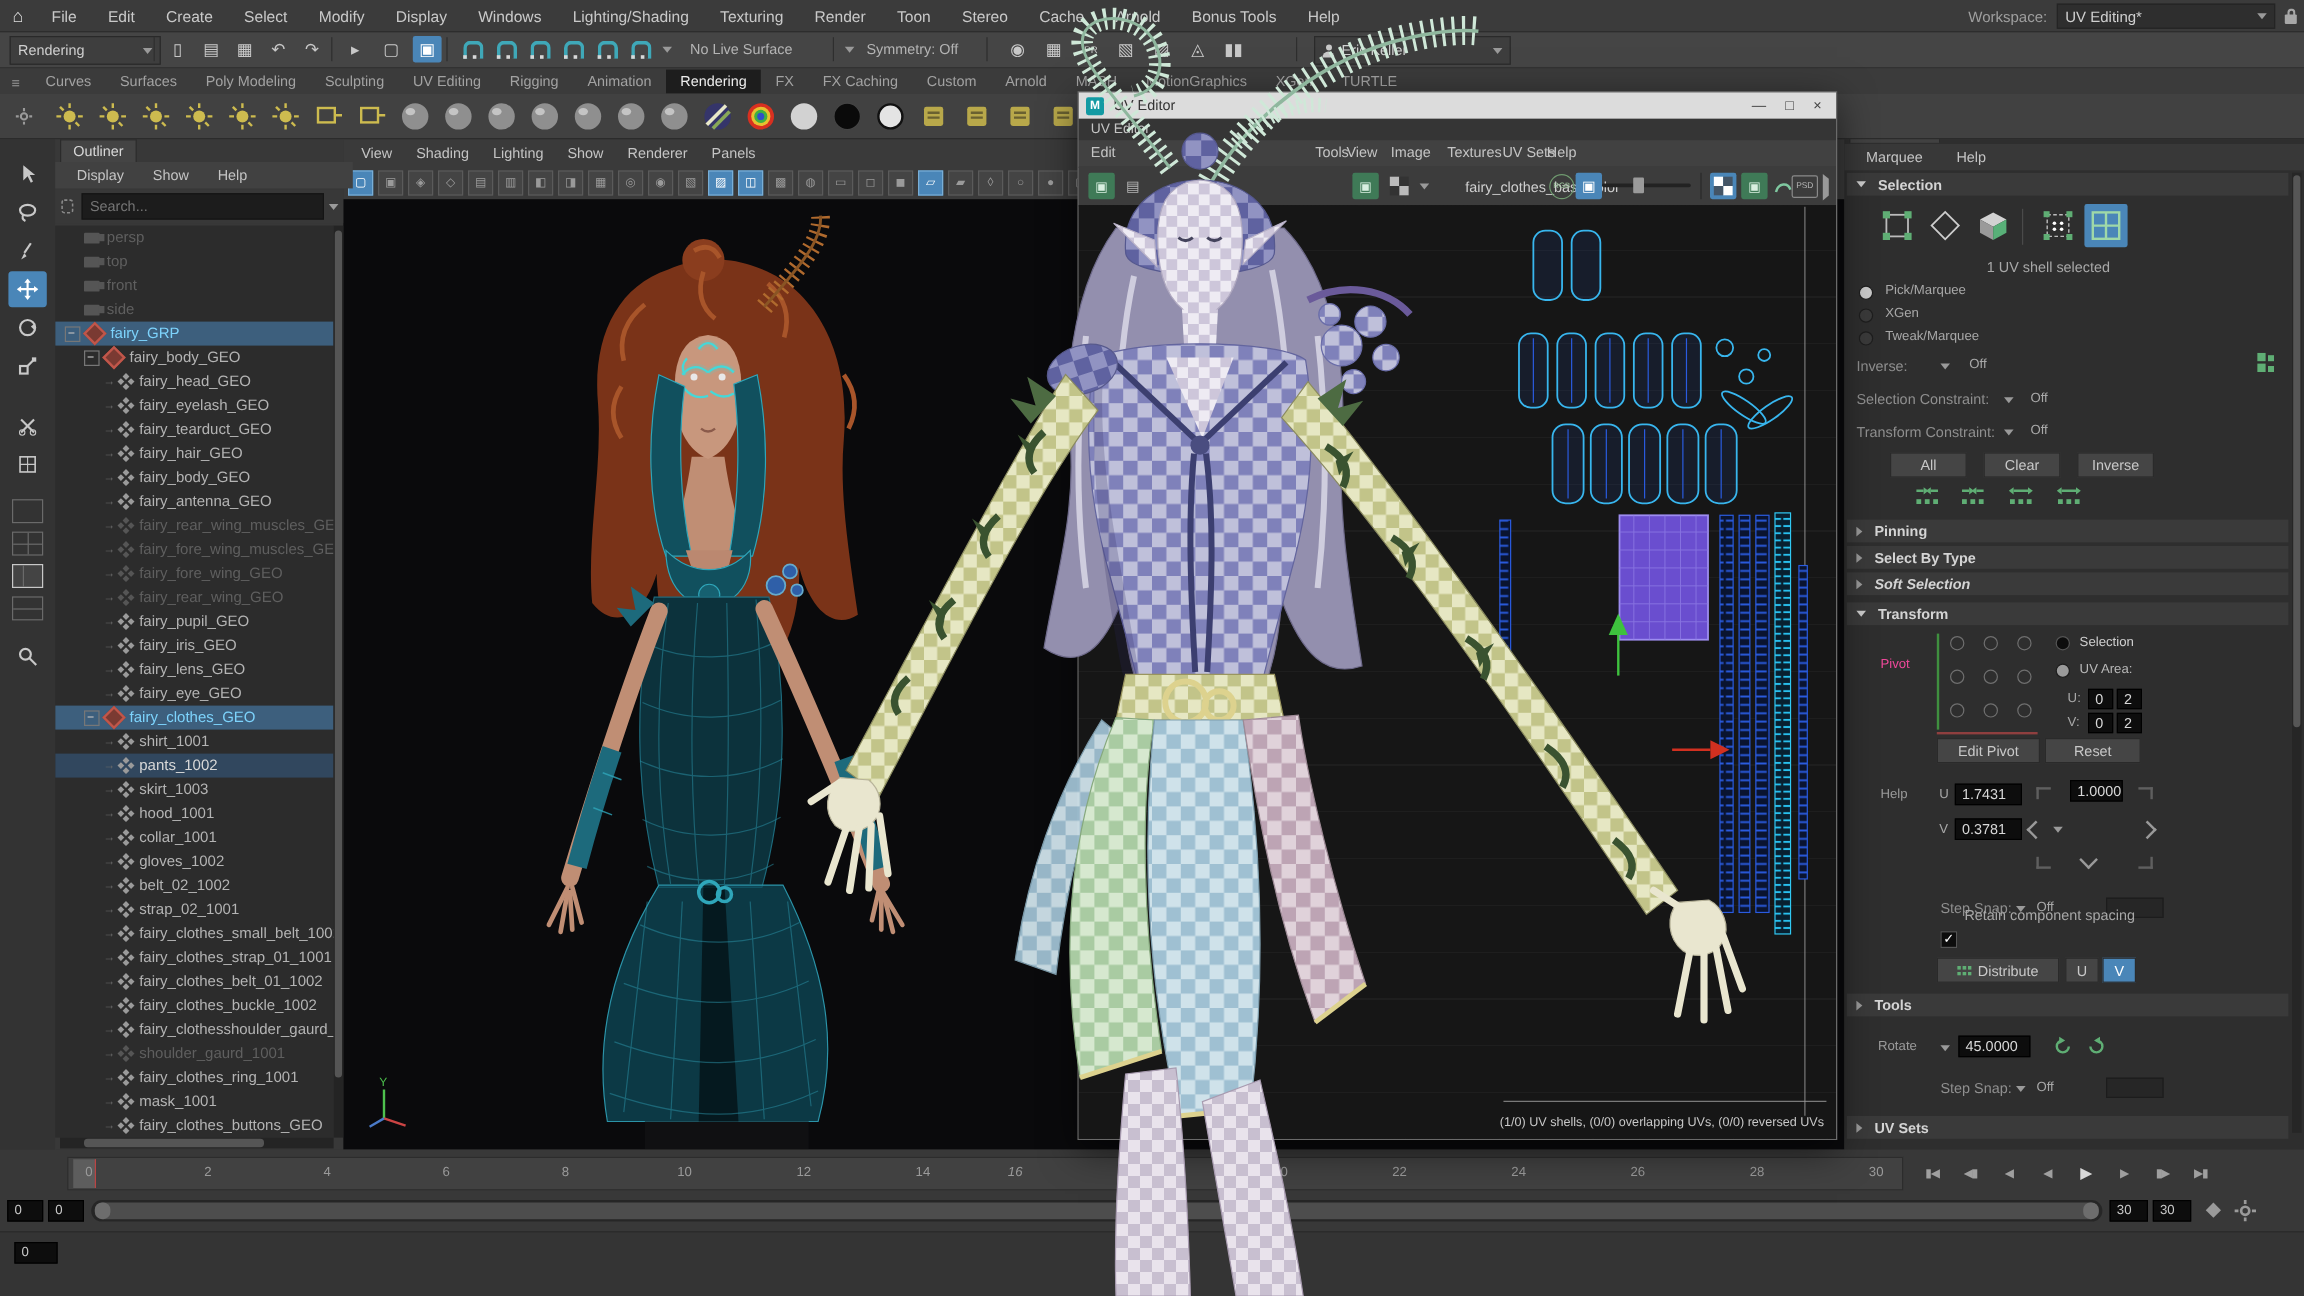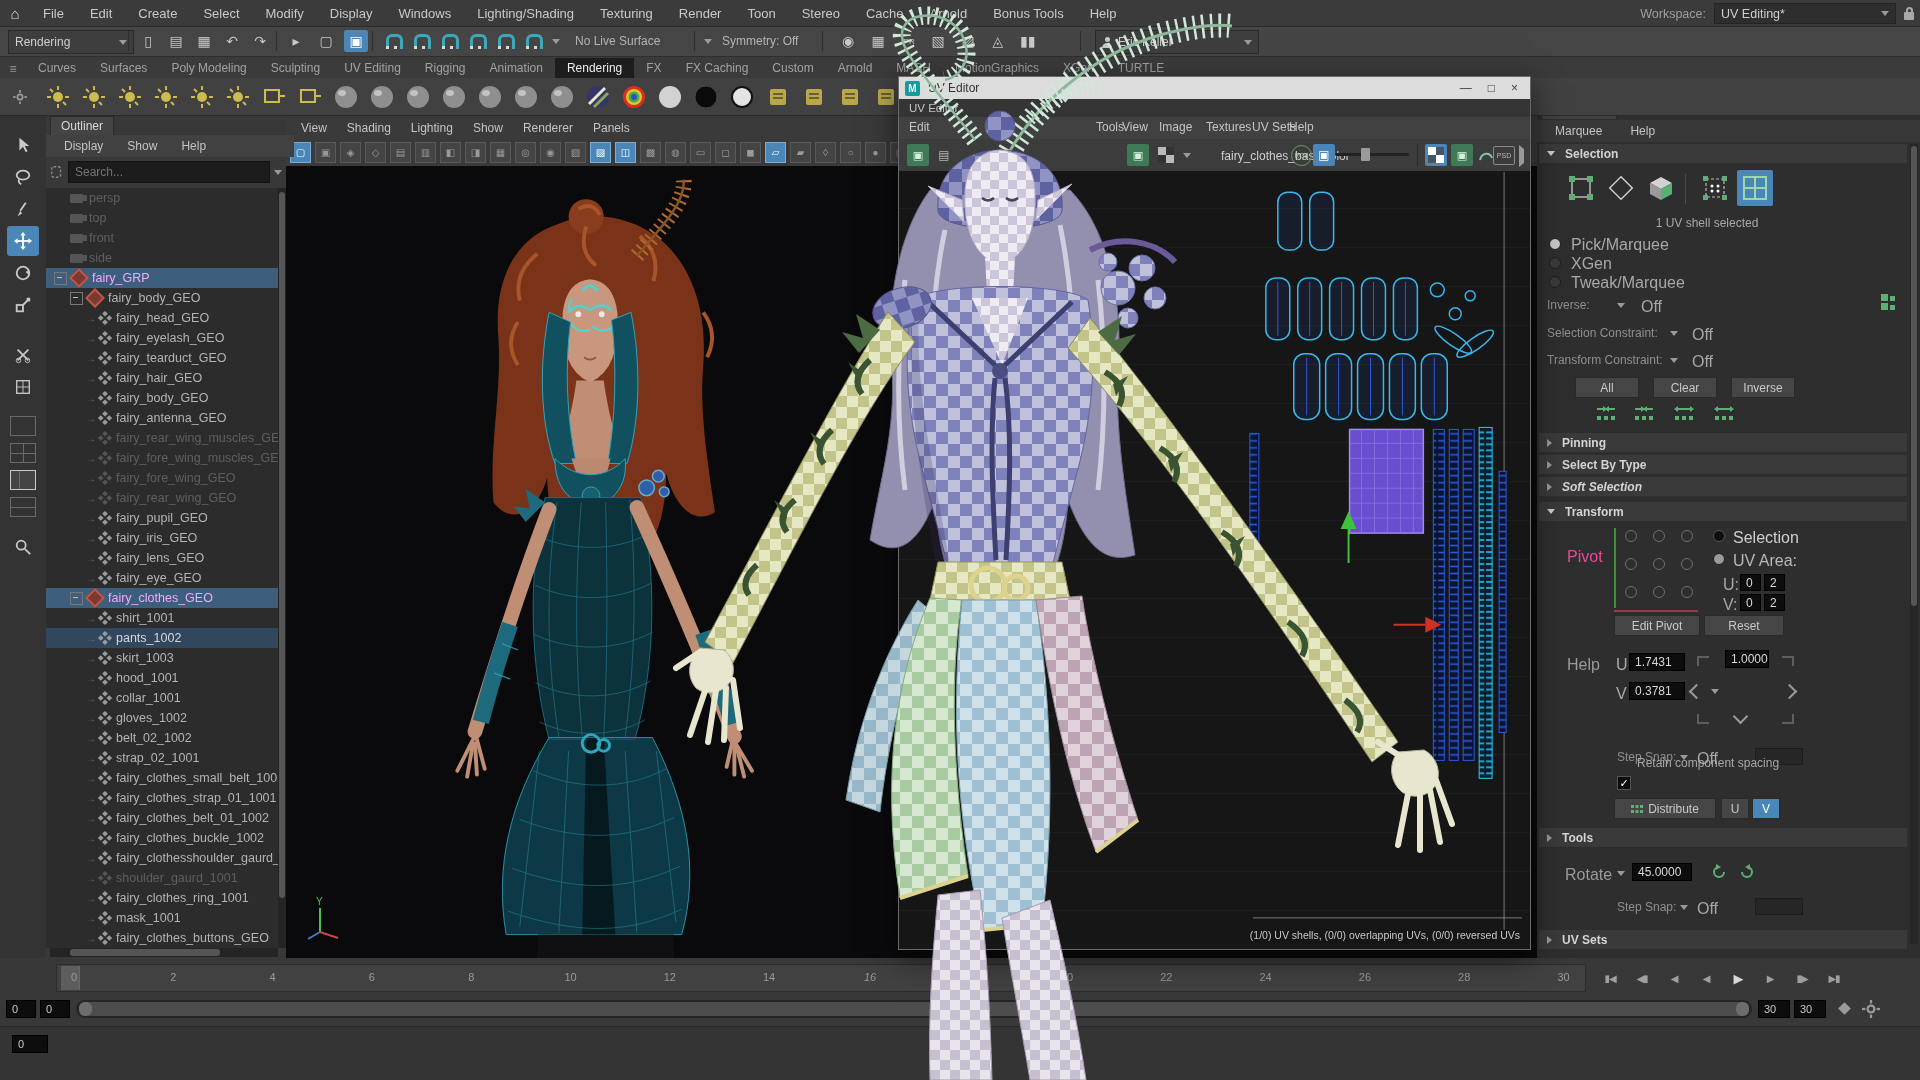--- a/index.html
+++ b/index.html
@@ -47,21 +47,21 @@
   #scriptM{position:absolute;left:10px;top:819px;width:24px;height:22px;background:#2a6db5;color:#fff;font-weight:bold;display:flex;align-items:center;justify-content:center;border-radius:2px;font-size:13px}
   
   #outliner{position:absolute;left:46px;top:116px;width:240px;height:842px;background:#383838;z-index:2}
   #outliner .ptab{position:absolute;left:4px;top:0;padding:2px 10px;background:#444;color:#d8d8d8;font-size:12px;border:1px solid #2b2b2b;border-bottom:none}
   #outliner .pmenus{position:absolute;left:0;top:19px;width:240px;height:22px;background:#414141;display:flex;gap:4px;align-items:center;padding-left:8px}
   #outliner .pmenus span{padding:0 10px;color:#c4c4c4}
   #osearchwrap{position:absolute;left:0;top:42px;width:240px;height:28px;background:#383838;display:flex;align-items:center;gap:4px;padding:0 4px;box-sizing:border-box}
   #osearch{flex:1;height:20px;background:#1c1c1c;border:1px solid #141414;color:#9a9a9a;font-size:12px;padding:0 6px;font-family:inherit}
   #otree{position:absolute;left:0;top:72px;width:232px;height:760px;background:#2c2c2c;overflow:hidden}
   .orow{height:20px;display:flex;align-items:center;white-space:nowrap;font-size:12.5px;color:#b4b4b4}
-  .orow.sel{background:#3d5f7d;color:#f0abfc}
+  .orow.sel{background:#3d5f7d;color:#7dd3fc}
   .orow.seldim{background:#31475e;color:#d8d8d8}
   .orow.dim{color:#5f5f5f}
   .orow .exp{width:11px;height:11px;border:1px solid #777;margin-right:4px;position:relative;flex:none}
   .orow .exp:after{content:"";position:absolute;left:2px;top:4.5px;width:5px;height:1px;background:#bbb}
   .camic{width:13px;height:9px;background:#8a8a8a;border-radius:1px;position:relative;margin-right:6px;flex:none}
   .camic:after{content:"";position:absolute;right:-4px;top:1.5px;border-top:3px solid transparent;border-bottom:3px solid transparent;border-left:5px solid #8a8a8a}
   .dim .camic,.dim .camic:after{background:#555;border-left-color:#555}
   .xfic{width:10px;height:10px;border:2px solid #c0564a;transform:rotate(45deg);margin:0 6px 0 1px;flex:none;background:#7a3a32}
   .meshic{width:10px;height:10px;margin:0 6px 0 1px;flex:none;position:relative;transform:rotate(45deg)}
   .meshic i{position:absolute;width:4px;height:4px;background:#9a9a9a}
@@ -109,21 +109,21 @@
   #toolkit .ptab{position:absolute;left:4px;top:0;padding:2px 10px;background:#414141;color:#d8d8d8;border:1px solid #262626;border-bottom:none}
   #tkmenus{position:absolute;left:0;top:20px;width:383px;height:22px;background:#383838;display:flex;gap:4px;padding-left:6px;align-items:center}
   #tkmenus span{padding:0 12px;color:#c4c4c4}
   .secthead{position:absolute;left:2px;width:368px;height:19px;background:#3a3a3a;display:flex;align-items:center;gap:10px;padding-left:8px;box-sizing:border-box}
   .secthead b{color:#d4d4d4;font-size:12px}
   .tri-d{width:0;height:0;border-left:4px solid transparent;border-right:4px solid transparent;border-top:5px solid #ccc}
   .tri-r{width:0;height:0;border-top:4px solid transparent;border-bottom:4px solid transparent;border-left:5px solid #999}
   .modebtn{position:absolute;width:36px;height:36px;border-radius:2px;display:flex;align-items:center;justify-content:center}
   .modebtn.active{background:#4a86b8}
   .tklabel{position:absolute;color:#8f8f8f;font-size:12px}
-  .tkvalue{position:absolute;color:#a8a8a8;font-size:16px}
+  .tkvalue{position:absolute;color:#a8a8a8;font-size:11px}
   .tkbtn{position:absolute;height:21px;background:#454545;border:1px solid #2a2a2a;color:#c8c8c8;display:flex;align-items:center;justify-content:center;font-size:12px;box-sizing:border-box}
   .radio{position:absolute;width:12px;height:12px;border-radius:50%;background:#3a3a3a;border:1px solid #1e1e1e;box-sizing:border-box}
   .radio.on{background:#c8c8c8}
   .radio.dark{background:#0d0d0d;border-color:#555}
   .radio.gray{background:#9a9a9a}
   .gridrad{position:absolute;width:12px;height:12px;border-radius:50%;border:1.5px solid #6f6f6f;box-sizing:border-box}
   .nfield{position:absolute;background:#0d0d0d;color:#d8d8d8;font-size:12px;display:flex;align-items:center;padding-left:5px;box-sizing:border-box;border:1px solid #000}
   .nfield.dis{background:#262626;color:#4a4a4a;border-color:#1c1c1c}
   .chk{position:absolute;width:14px;height:14px;background:#0d0d0d;border:1px solid #555;box-sizing:border-box;color:#fff;font-size:11px;line-height:12px;text-align:center}
   .brk{position:absolute;width:10px;height:8px;border-color:#5f5f5f!important}
@@ -1509,21 +1509,21 @@
   <div id="ruler">
     <div id="curframe"></div>
   <span class="rlab" style="left: 2px;">0</span>
       <span class="rlab" style="left: 101.3px;">2</span>
       <span class="rlab" style="left: 200.6px;">4</span>
       <span class="rlab" style="left: 299.9px;">6</span>
       <span class="rlab" style="left: 399.2px;">8</span>
       <span class="rlab" style="left: 498.5px;">10</span>
       <span class="rlab" style="left: 597.8px;">12</span>
       <span class="rlab" style="left: 697.1px;">14</span>
-      <span class="rlab" style="left: 798px; font-style: italic;">16</span>
+      <span class="rlab" style="left: 774px; font-style: italic;">16</span>
       <span class="rlab" style="left: 895.7px;">18</span>
       <span class="rlab" style="left: 995px;">20</span>
       <span class="rlab" style="left: 1094.3px;">22</span>
       <span class="rlab" style="left: 1193.6px;">24</span>
       <span class="rlab" style="left: 1292.9px;">26</span>
       <span class="rlab" style="left: 1392.2px;">28</span>
       <span class="rlab" style="left: 1491.5px;">30</span>
     </div>
   <div id="transport">
       <span>▮◀</span>

